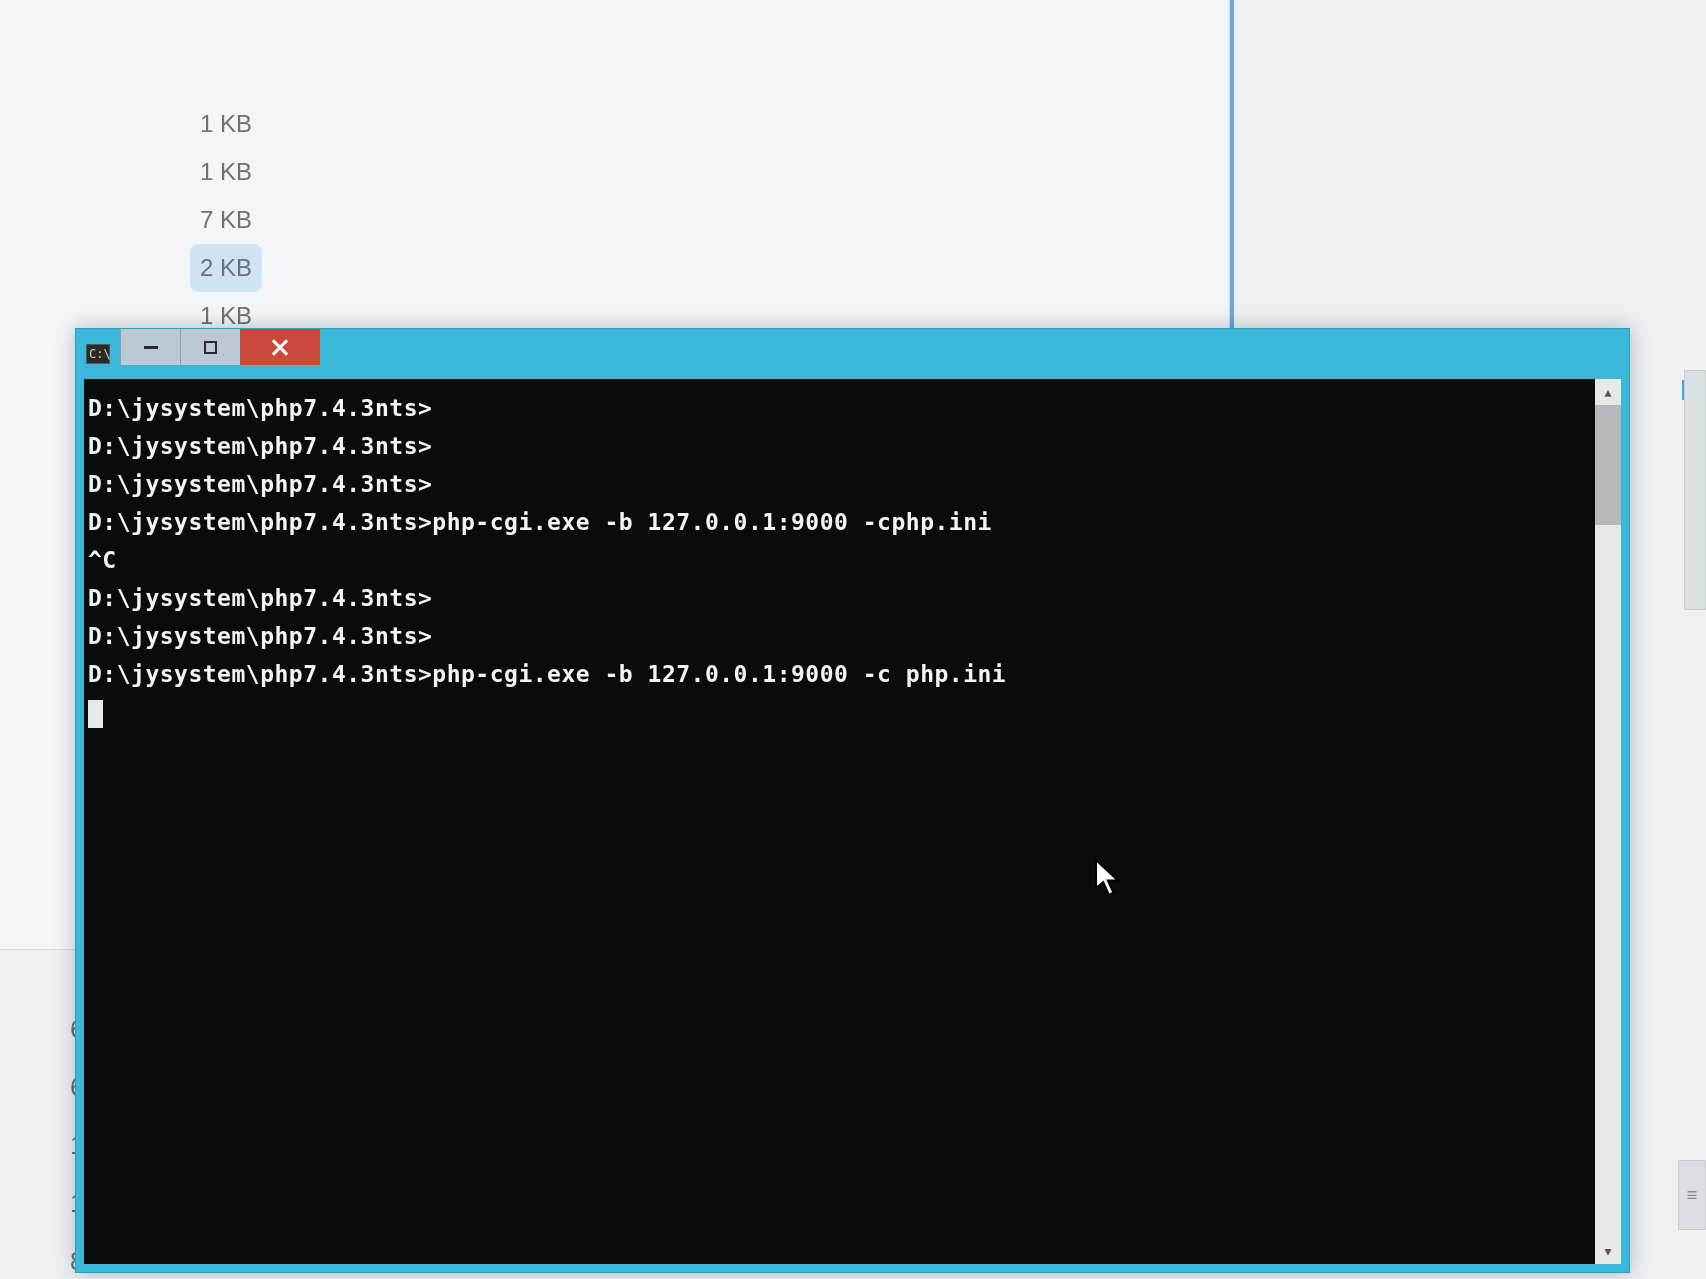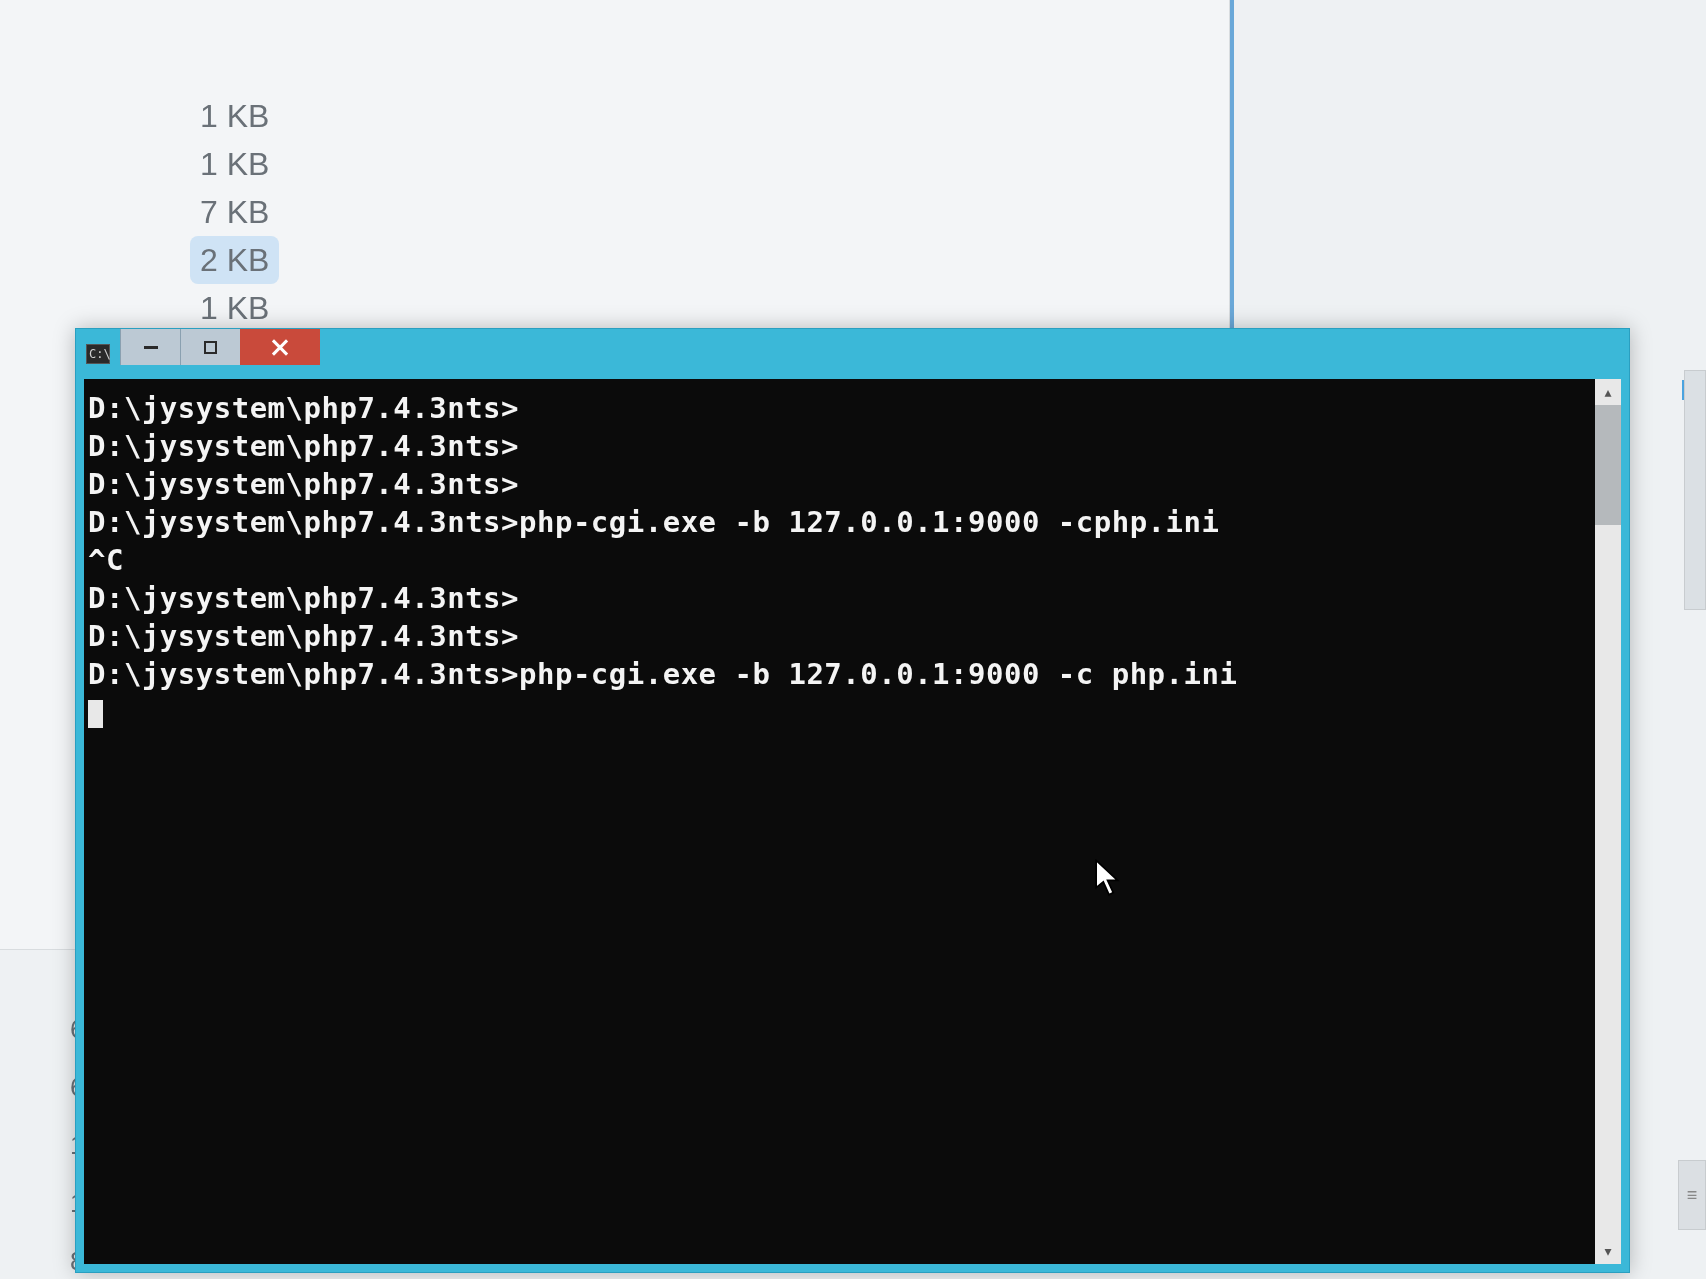--- a/index.html
+++ b/index.html
@@ -32,23 +32,23 @@
     .bg-divider {
       position: absolute;
       top: 0;
       left: 1230px;
       width: 4px;
       height: 950px;
       background: #6aa8d8;
     }
     .file-sizes {
       position: absolute;
-      top: 92px;
+      top: 100px;
       left: 190px;
-      font-size: 32px;
+      font-size: 24px;
       color: #6a7178;
       line-height: 48px;
     }
     .file-sizes div { padding: 0 10px; }
     .file-sizes .selected { background: #cfe3f5; border-radius: 8px; }
     .bottom-col {
       position: absolute;
       top: 1000px;
       left: 70px;
       font-size: 26px;
@@ -176,21 +176,21 @@
       margin: 0 8px 8px 8px;
       background: #0b0b0b;
       position: relative;
       display: flex;
     }
     .cmd-content {
       flex: 1;
       padding: 10px 4px;
       font-family: "Lucida Console", Consolas, monospace;
       font-weight: bold;
-      font-size: 29px;
+      font-size: 23px;
       line-height: 38px;
       color: #f4f4f4;
       white-space: pre;
       overflow:hidden;
       letter-spacing: 0.5px;
     }
     .cmd-content div { white-space: pre; }
     .cursor {
       display:inline-block;
       width:15px;height:28px;background:#e8e8e8;vertical-align:middle;

